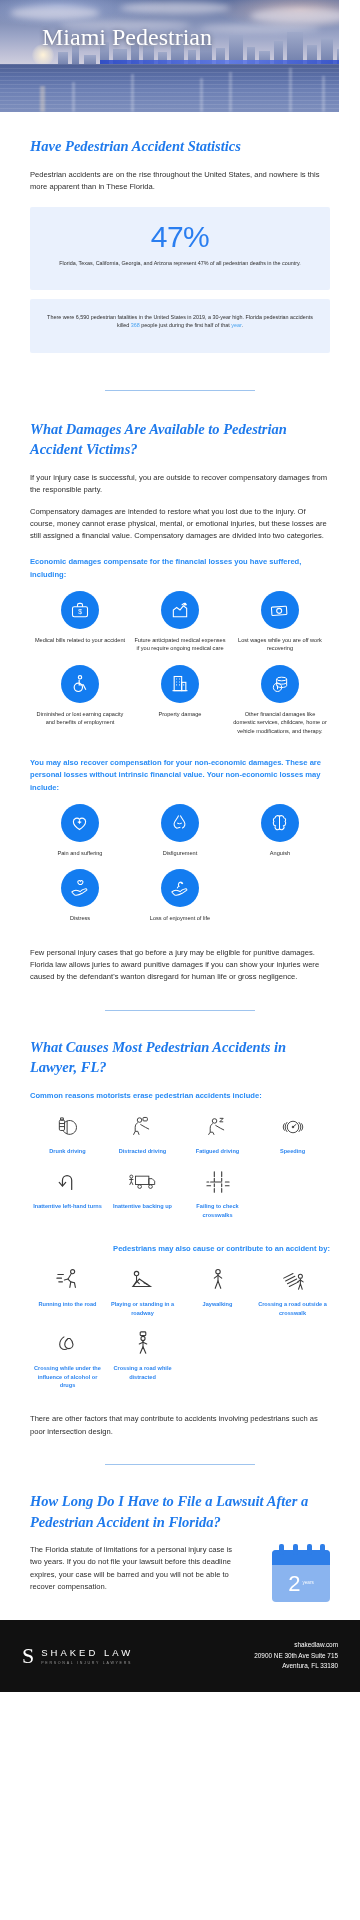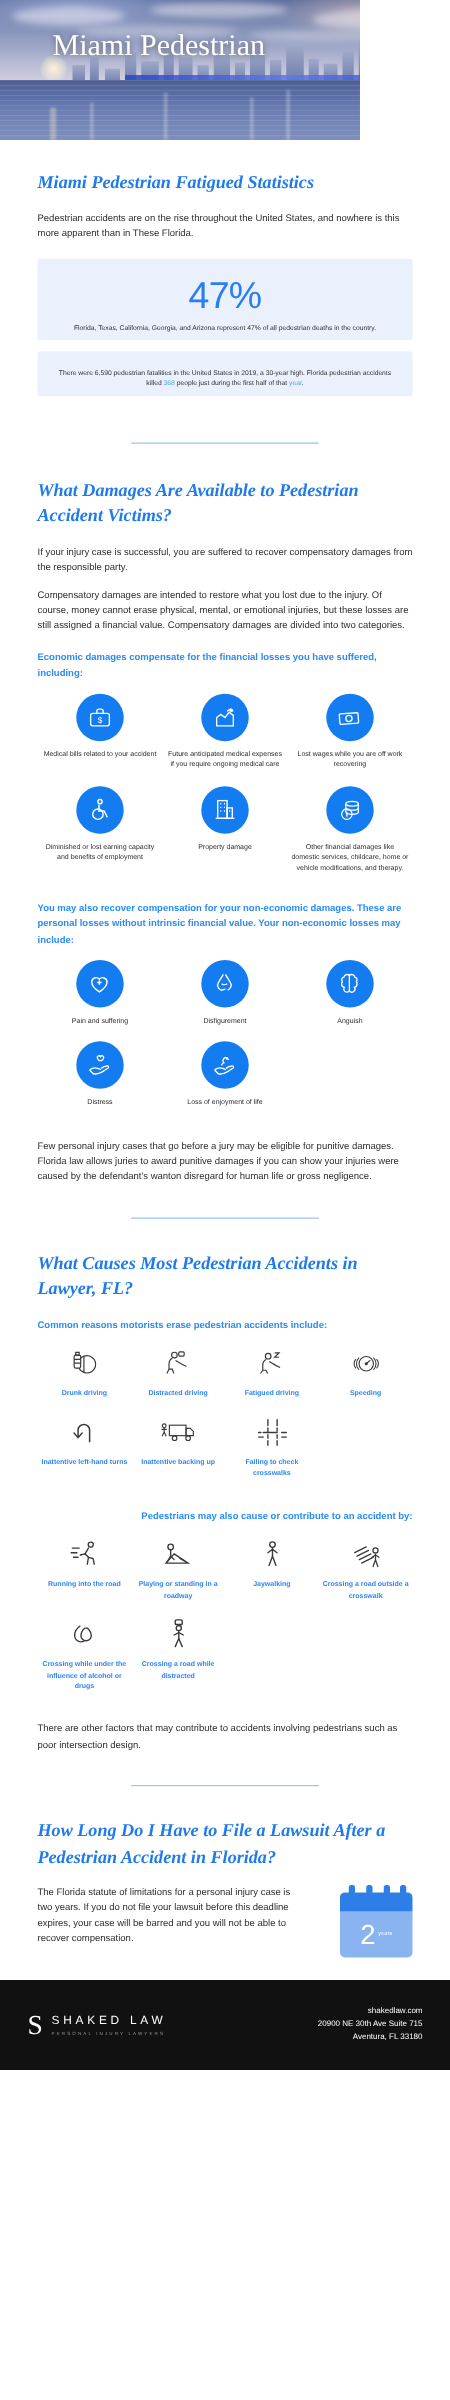--- a/index.html
+++ b/index.html
@@ -8,21 +8,21 @@
     font-family: "Liberation Sans", sans-serif;
     background: #ffffff;
     width: 360px;
     color: #2b2b2b;
   }
   .page { width: 360px; position: relative; overflow: hidden; }
 
   
   .hero {
     position: relative;
-    width: 288px;
+    width: 339px;
     height: 112px;
     overflow: hidden;
     background: #3f5b86;
   }
   .sky {
     position: absolute; left: 0; top: 0; width: 360px; height: 64px;
     background:
       radial-gradient(ellipse 120px 28px at 300px 10px, rgba(255,210,190,.55), rgba(255,210,190,0) 70%),
       radial-gradient(ellipse 150px 30px at 60px 6px, rgba(190,205,245,.5), rgba(190,205,245,0) 70%),
       linear-gradient(#5d6f9e 0%, #7e8cb4 30%, #9aa4c6 55%, #b9bcd4 80%, #cfcede 100%);
@@ -71,21 +71,21 @@
   .blue-lead {
     font-size: 7.6px; line-height: 1.62; color: #2a8cf5; font-weight: bold;
     margin-bottom: 4px;
   }
   a.lnk { color:#4aa3f0; text-decoration:none; }
   .divider { height:1px; background:#9fc4ee; margin: 0 auto; width: 150px; }
 
   
   .stat {
     background: #eaf1fd; border-radius: 2px;
-    padding: 14px 16px 5px; text-align:center;
+    padding: 14px 16px 23px; text-align:center;
     margin-bottom: 9px;
   }
   .stat-num {
     color: #2a7ef0; font-size: 30px; line-height: 1.05; font-weight: normal;
     letter-spacing: -0.5px; margin-bottom: 6px;
   }
   .stat-cap { font-size: 5.4px; line-height: 1.55; color: #2f2f2f; }
 
   
   .grid3 { display:flex; flex-wrap:wrap; margin: 10px 0 0; }
@@ -178,42 +178,42 @@
       <div class="refl" style="left:289px;height:44px;"></div>
       <div class="refl" style="left:322px;height:36px;"></div>
       <div class="refl" style="left:40px;height:26px;background:rgba(255,235,200,.35);width:5px;"></div>
     </div>
     <div class="hero-title">
       <span>Miami Pedestrian</span>
     </div>
   </div>
 
   <div class="wrap" style="padding-top:24px;">
-    <h2 class="sec">Miami Pedestrian Fatigued Statistics</h2>
+    <h2 class="sec">Have Pedestrian Accident Statistics</h2>
     <p class="body">Pedestrian accidents are on the rise throughout the United States, and nowhere is this more apparent than in These Florida.</p>
 
     <div style="margin-top:14px;">
       <div class="stat">
         <div class="stat-num">47%</div>
         <div class="stat-cap">Florida, Texas, California, Georgia, and Arizona represent 47% of all pedestrian deaths in the country.</div>
       </div>
 
       <div class="stat">
         <div class="stat-cap"><span>There were 6,590 pedestrian fatalities in the United States in 2019, a 30-year high. Florida pedestrian accidents killed </span><a class="lnk" href="#">368</a><span> people just during the first half of that </span><a class="lnk" href="#">year</a><span>.</span></div>
       </div>
     </div>
   </div>
 
   <div style="padding:28px 0 28px;">
     <div class="divider"></div>
   </div>
 
   <div class="wrap">
     <h2 class="sec">What Damages Are Available to Pedestrian Accident Victims?</h2>
-    <p class="body" style="margin-top:10px;">If your injury case is successful, you are suffered to recover compensatory damages from the responsible party.</p>
+    <p class="body" style="margin-top:10px;">If your injury case is successful, you are outside to recover compensatory damages from the responsible party.</p>
     <p class="body">Compensatory damages are intended to restore what you lost due to the injury. Of course, money cannot erase physical, mental, or emotional injuries, but these losses are still assigned a financial value. Compensatory damages are divided into two categories.</p>
 
     <div class="blue-lead" style="margin-top:14px;">Economic damages compensate for the financial losses you have suffered, including:</div>
 
     <div class="grid3">
       <div class="cell3">
         <div class="circ">
           <svg width="20" height="20" viewBox="0 0 24 24" fill="none" stroke="#fff" stroke-width="1.3">
             <rect x="3" y="8" width="18" height="12" rx="2"></rect>
               <path d="M9 8V6a2 2 0 0 1 2-2h2a2 2 0 0 1 2 2v2"></path>

